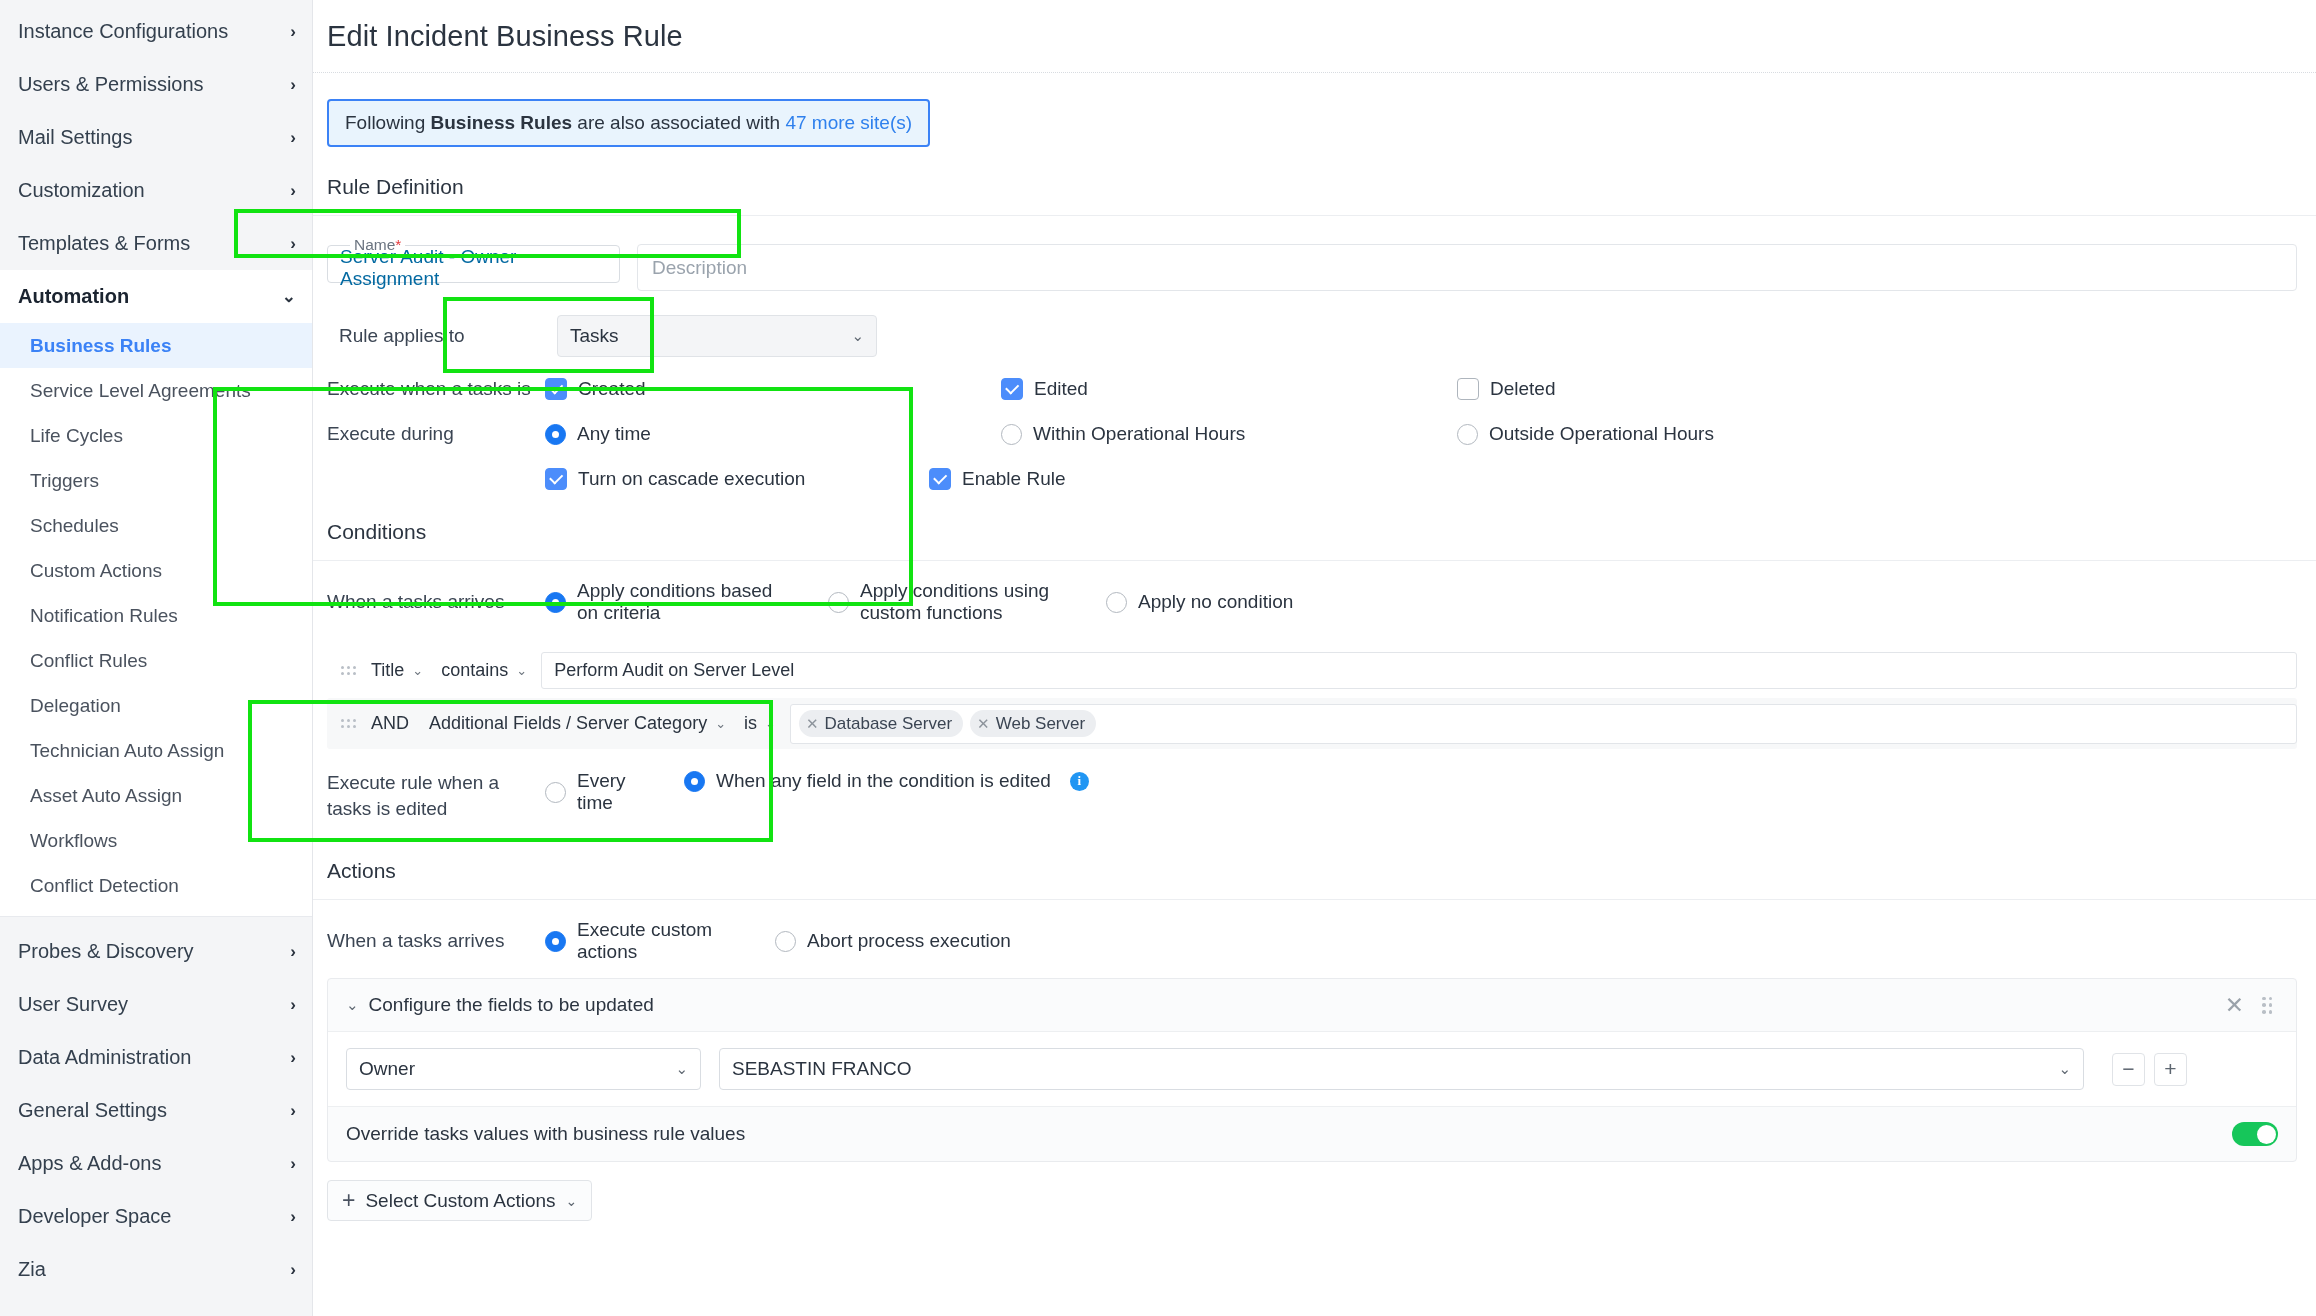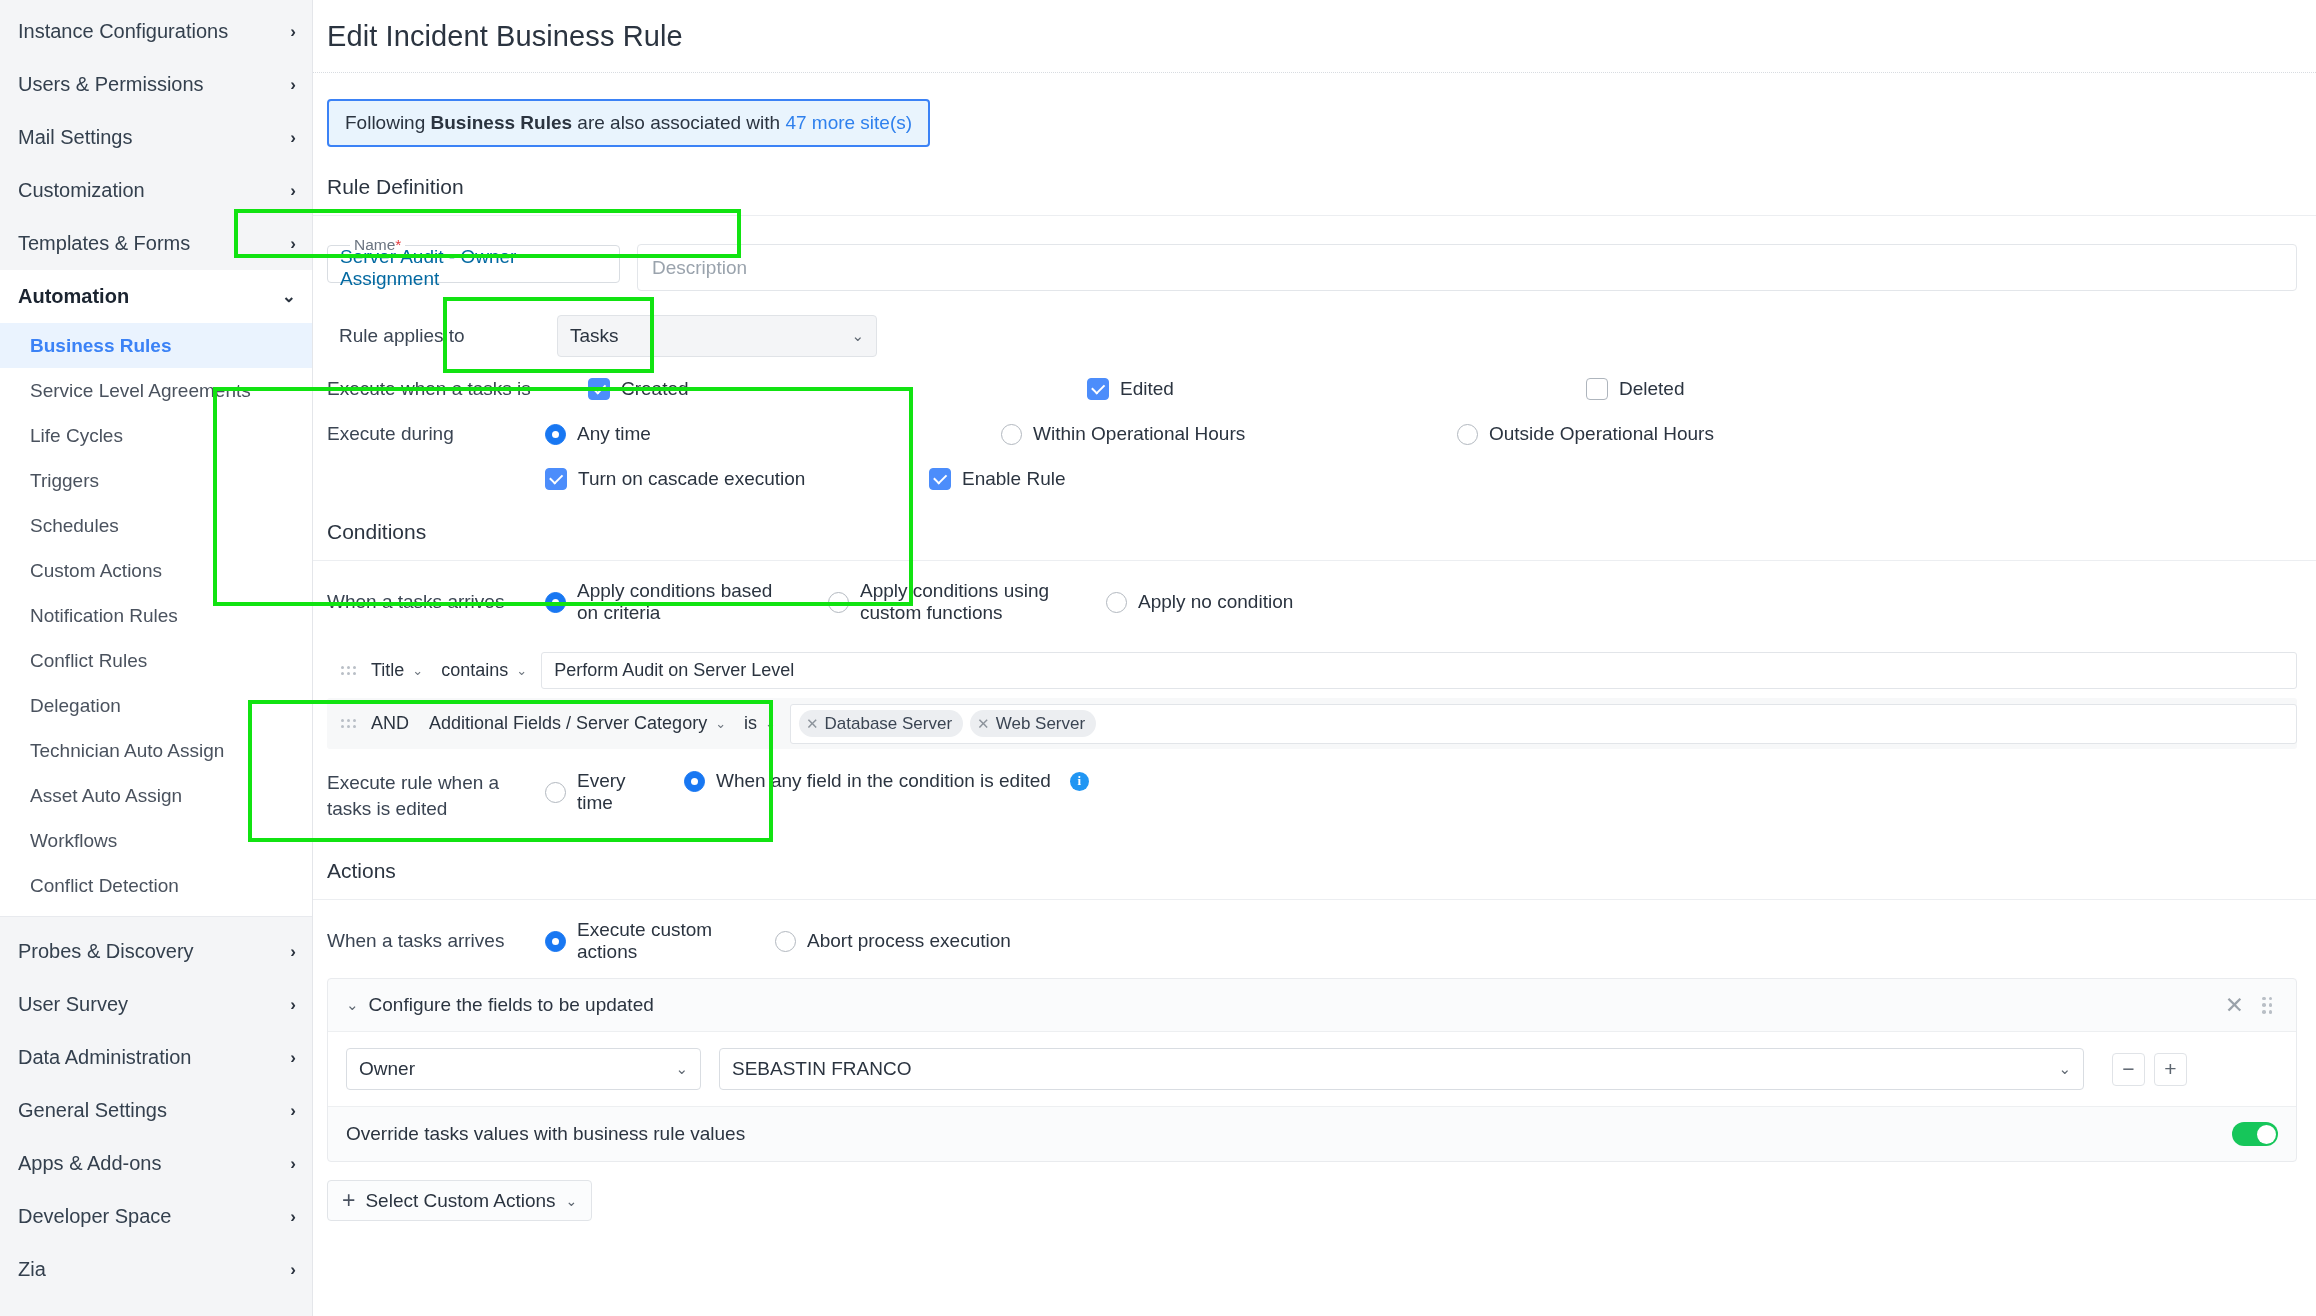--- a/index.html
+++ b/index.html
@@ -321,21 +321,21 @@
   
   <div class="row" style="margin-top:24px; padding-left:26px;">
     <div class="lbl" style="width:218px;">Rule applies to</div>
     <div class="sel" style="width:320px;">
       <span>Tasks</span>
       <span class="chev-d">⌄</span>
     </div>
   </div>
 
   
-  <div class="row" style="margin-top:21px; padding-left:14px;gap:43px;">
+  <div class="row" style="margin-top:21px; padding-left:14px;">
     <div class="lbl" style="width:218px;">Execute when a tasks is</div>
     <div class="opt" style="width:456px;">
       <span class="cb on"></span>
       <span>Created</span>
     </div>
     <div class="opt" style="width:456px;">
       <span class="cb on"></span>
       <span>Edited</span>
     </div>
     <div class="opt">

